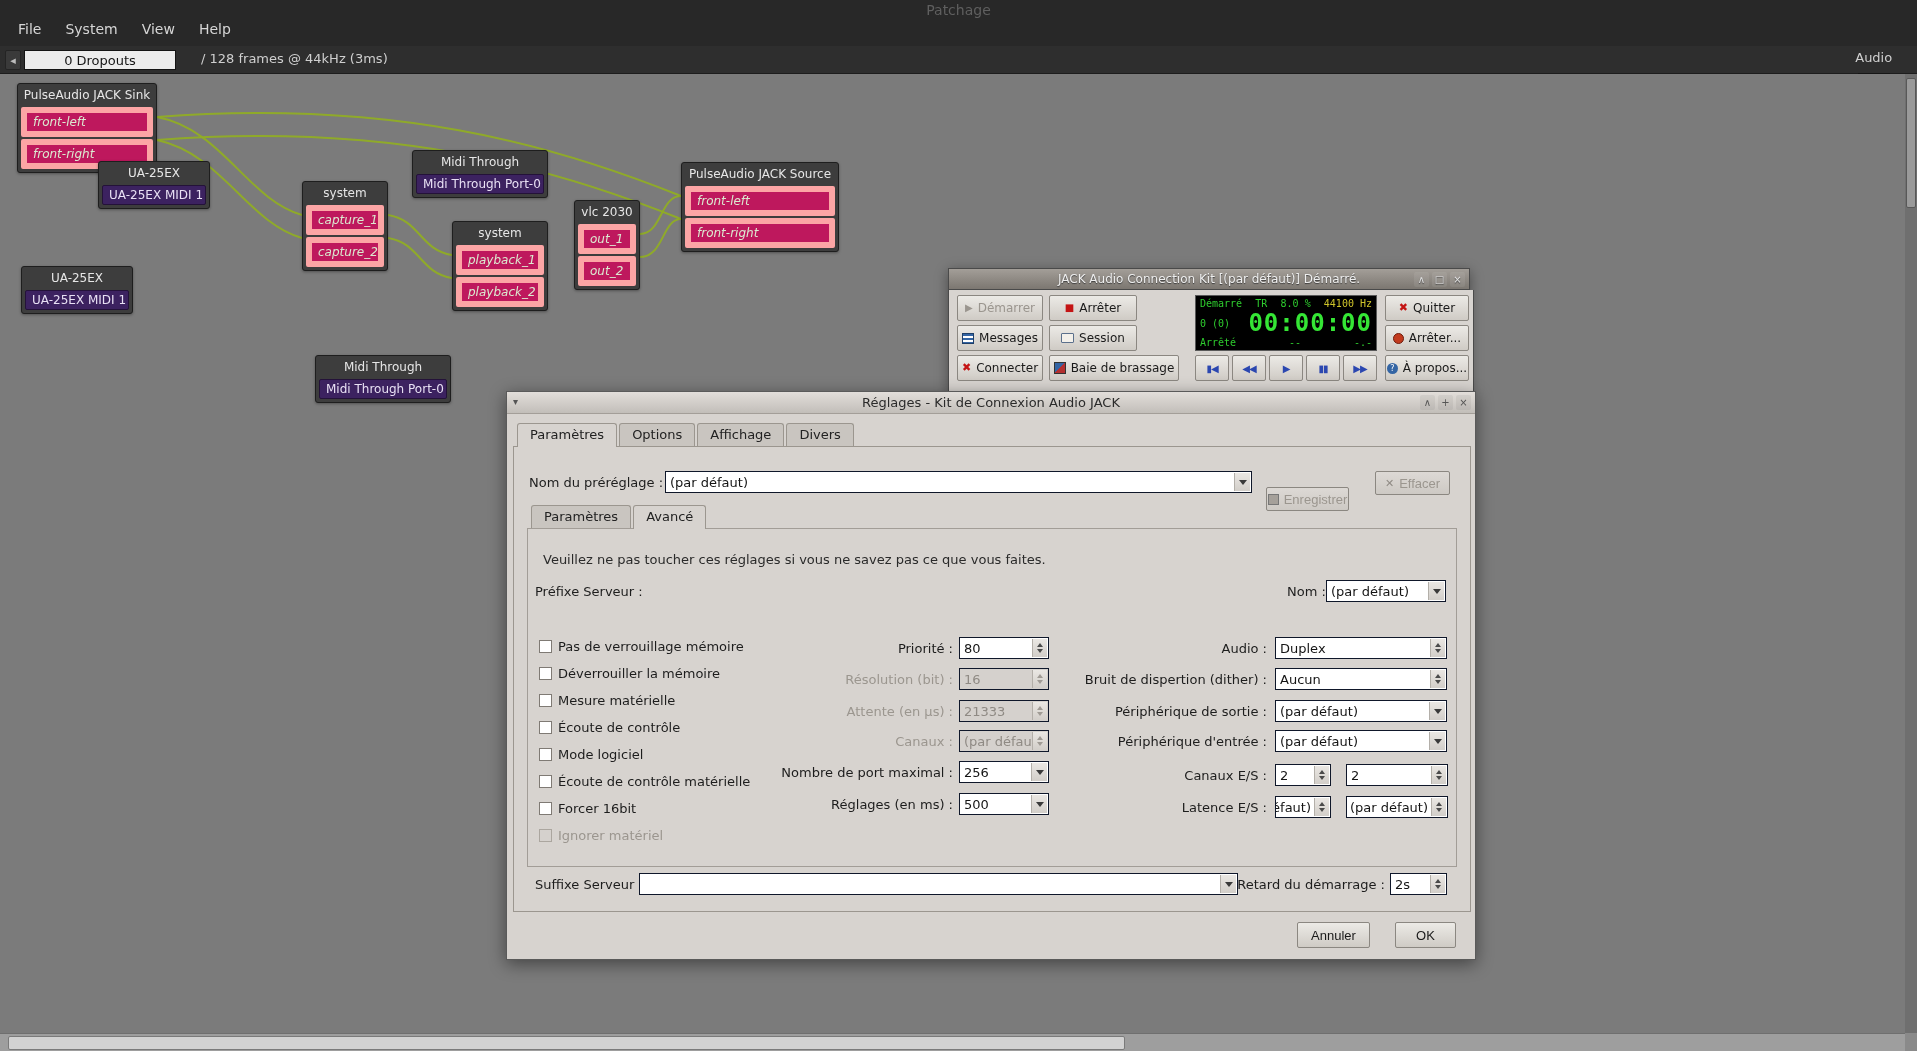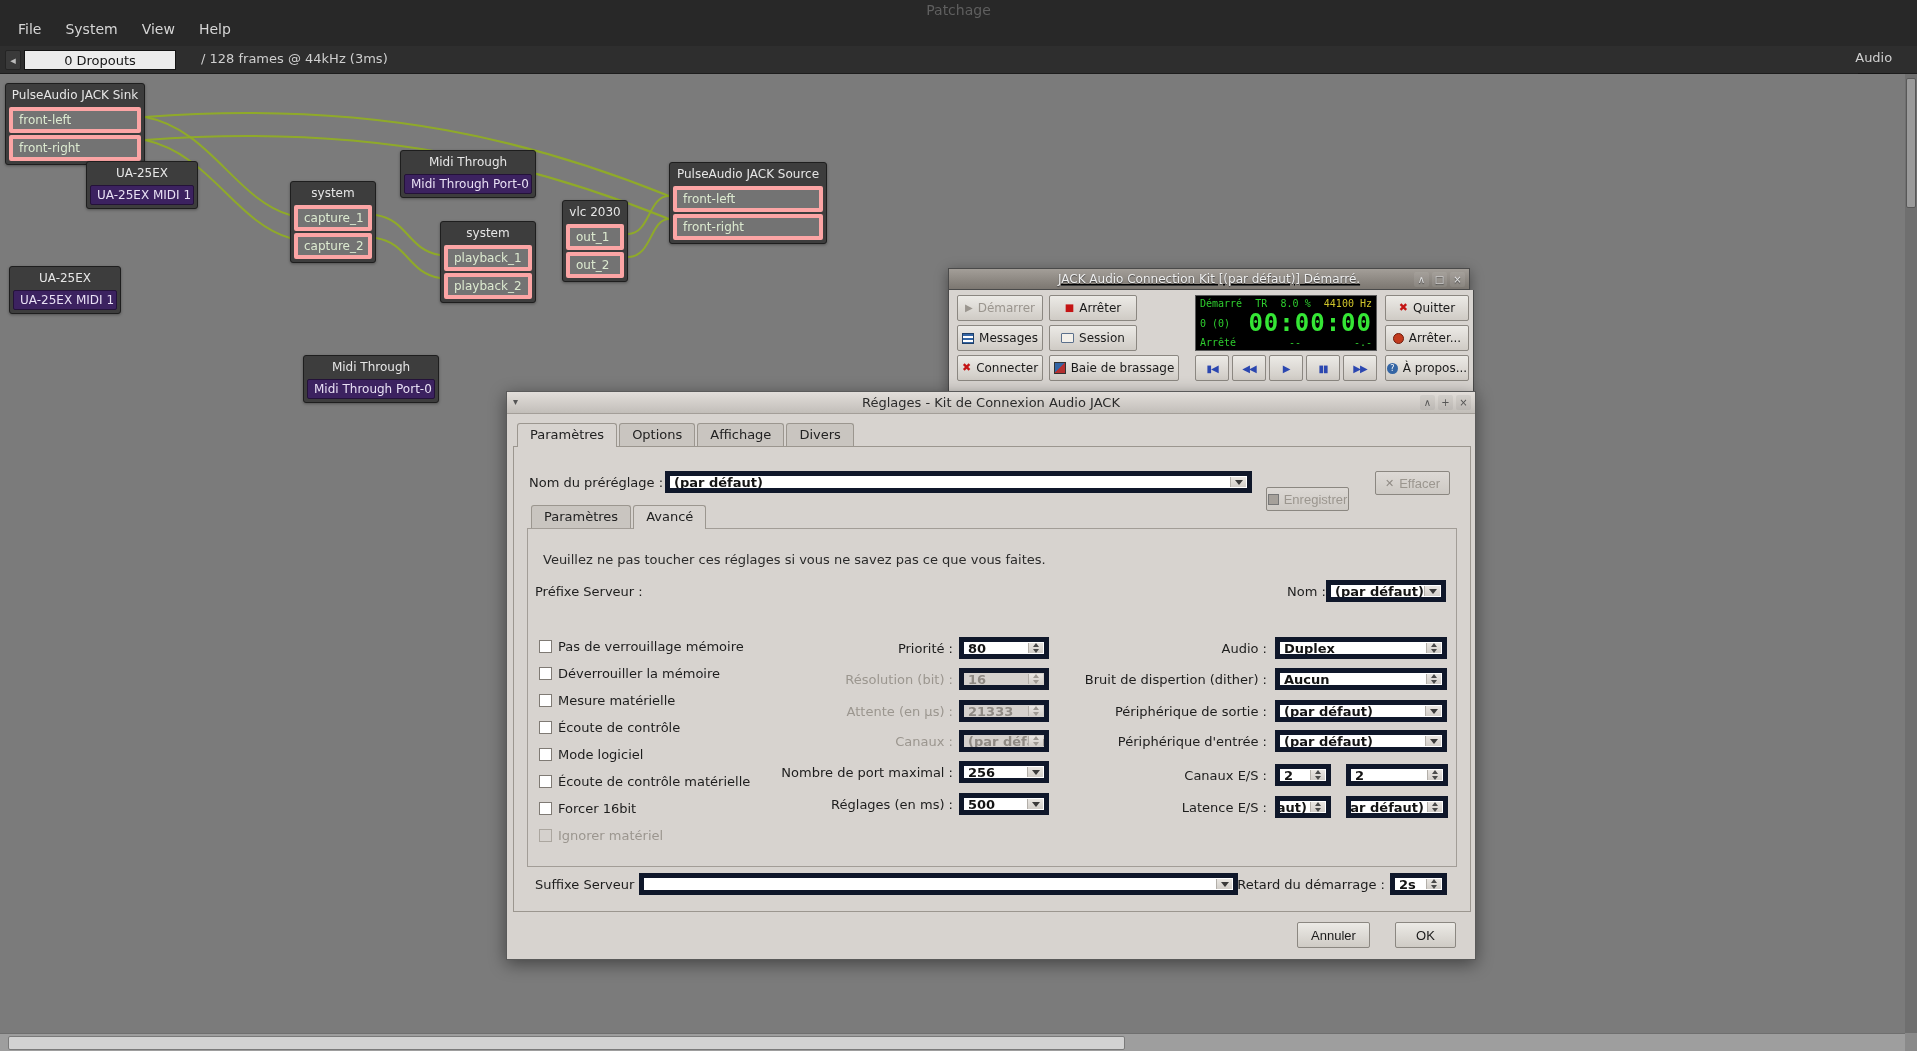--- a/index.html
+++ b/index.html
@@ -22,34 +22,34 @@
                    line-height:20px; border:1px solid #242424; border-radius:2px; }
   #toolbar .dropouts { position:absolute; left:24px; top:4px; width:152px; height:20px;
                        background:#ececec; color:#151515; font-size:13px; text-align:center;
                        line-height:20px; border:1px solid #141414; }
   #toolbar .frames { position:absolute; left:201px; top:5px; font-size:13px; }
   #toolbar .legend { position:absolute; right:10px; top:4px; display:flex; align-items:center; gap:8px;flex-direction:column; }
   #toolbar .legend .llabel { font-size:13px; }
   #toolbar .swatch { width:32px; height:17px; border:1px solid #151515; }
 
   
-  #canvas { position:absolute; left:0; top:74px; width:1905px; height:959px; background:#7b7b7b; }
+  #canvas { position:absolute; left:12px; top:74px; width:1905px; height:959px; background:#7b7b7b; }
   #wires { position:absolute; left:0; top:0; }
   .node { position:absolute; background:#3d3d3d; border:1px solid #1e1e1e;
           border-radius:3px; padding-bottom:3px; box-shadow:0 1px 3px rgba(0,0,0,.35); }
   .node-title { padding:4px 5px 3px 5px; font-size:12px; color:#e6e6e6; text-align:center;
                 white-space:nowrap; overflow:hidden; }
   .port { margin:2px 3px 0 3px; padding:2px 6px; font-size:12px; border-radius:2px;
           white-space:nowrap; overflow:hidden; }
-  .port.audio { background:#737373; border:4px solid #fca5a5; color:#dcead0; }
+  .port.audio { background:#be185d; border:6px solid #fca5a5; color:#dcead0;font-style:italic; }
   .port.midi  { background:#3c2260; border:1px solid #241239; color:#e8e0f4; }
 
   
   #qjackctl { position:absolute; left:948px; top:268px; width:522px; height:124px; z-index:5;
-              box-shadow:0 3px 12px rgba(0,0,0,.4);text-decoration:underline; }
+              box-shadow:0 3px 12px rgba(0,0,0,.4); }
   .qtitle { height:22px; background:linear-gradient(#a39e98,#7c7771); border:1px solid #4a4a4a;
             color:#efefef; font-size:12px; display:flex; align-items:center; justify-content:center;
             position:relative; text-shadow:0 1px 1px #3c3c3c; }
   .win-controls { position:absolute; right:4px; top:3px; display:flex; gap:3px; }
   .win-controls span { width:15px; height:15px; font-size:10px; line-height:15px; text-align:center;
                        color:#e2e2e2; background:rgba(255,255,255,.08); border-radius:2px; }
   #qbody { position:absolute; left:0; top:22px; width:526px; height:102px; background:#d8d4d0;
            border:1px solid #4a4a4a; border-top:none; }
   .qbtn { position:absolute; display:flex; align-items:center; justify-content:center; gap:5px;
           background:linear-gradient(#eceae6,#cfcbc5); border:1px solid #8b8781; border-radius:2px;
@@ -100,22 +100,22 @@
 
   .subtabs { position:absolute; left:24px; top:113px; display:flex; align-items:flex-end; gap:2px; z-index:2; }
   .subframe { position:absolute; left:20px; top:136px; width:930px; height:339px;
               border:1px solid #a29d97; }
 
   .lbl { position:absolute; height:22px; display:flex; align-items:center; font-size:13px; color:#1d1d1d;
          white-space:nowrap; }
   .lbl.r { justify-content:flex-end; }
   .lbl.dis { color:#9b968f; }
 
-  .fld { position:absolute; height:22px; background:#fff; border:5px solid #0f172a; font-size:13px;
-         color:#141414; display:flex; align-items:center; padding:0 19px 0 4px; overflow:hidden;font-weight:bold; }
+  .fld { position:absolute; height:22px; background:#fff; border:1px solid #0f172a; font-size:13px;
+         color:#141414; display:flex; align-items:center; padding:0 19px 0 4px; overflow:hidden; }
   .fld.dis { background:#d5d1cd; color:#8f8a84; }
   .fld.clip-end { justify-content:flex-end; }
   .fld .val { white-space:nowrap; }
   .ctrl { position:absolute; right:1px; top:1px; bottom:1px; width:15px;
           background:linear-gradient(#eae7e3,#d2cec9); border-left:1px solid #b3afa9;
           display:flex; flex-direction:column; align-items:center; justify-content:center; gap:2px; }
   .ctrl.wide { width:16px; }
   .arr-up { width:0; height:0; border:3px solid transparent; border-top:none; border-bottom:4px solid #4a4a4a; }
   .arr-dn { width:0; height:0; border:3px solid transparent; border-bottom:none; border-top:4px solid #4a4a4a; }
   .dis .arr-up { border-bottom-color:#a09b95; }

